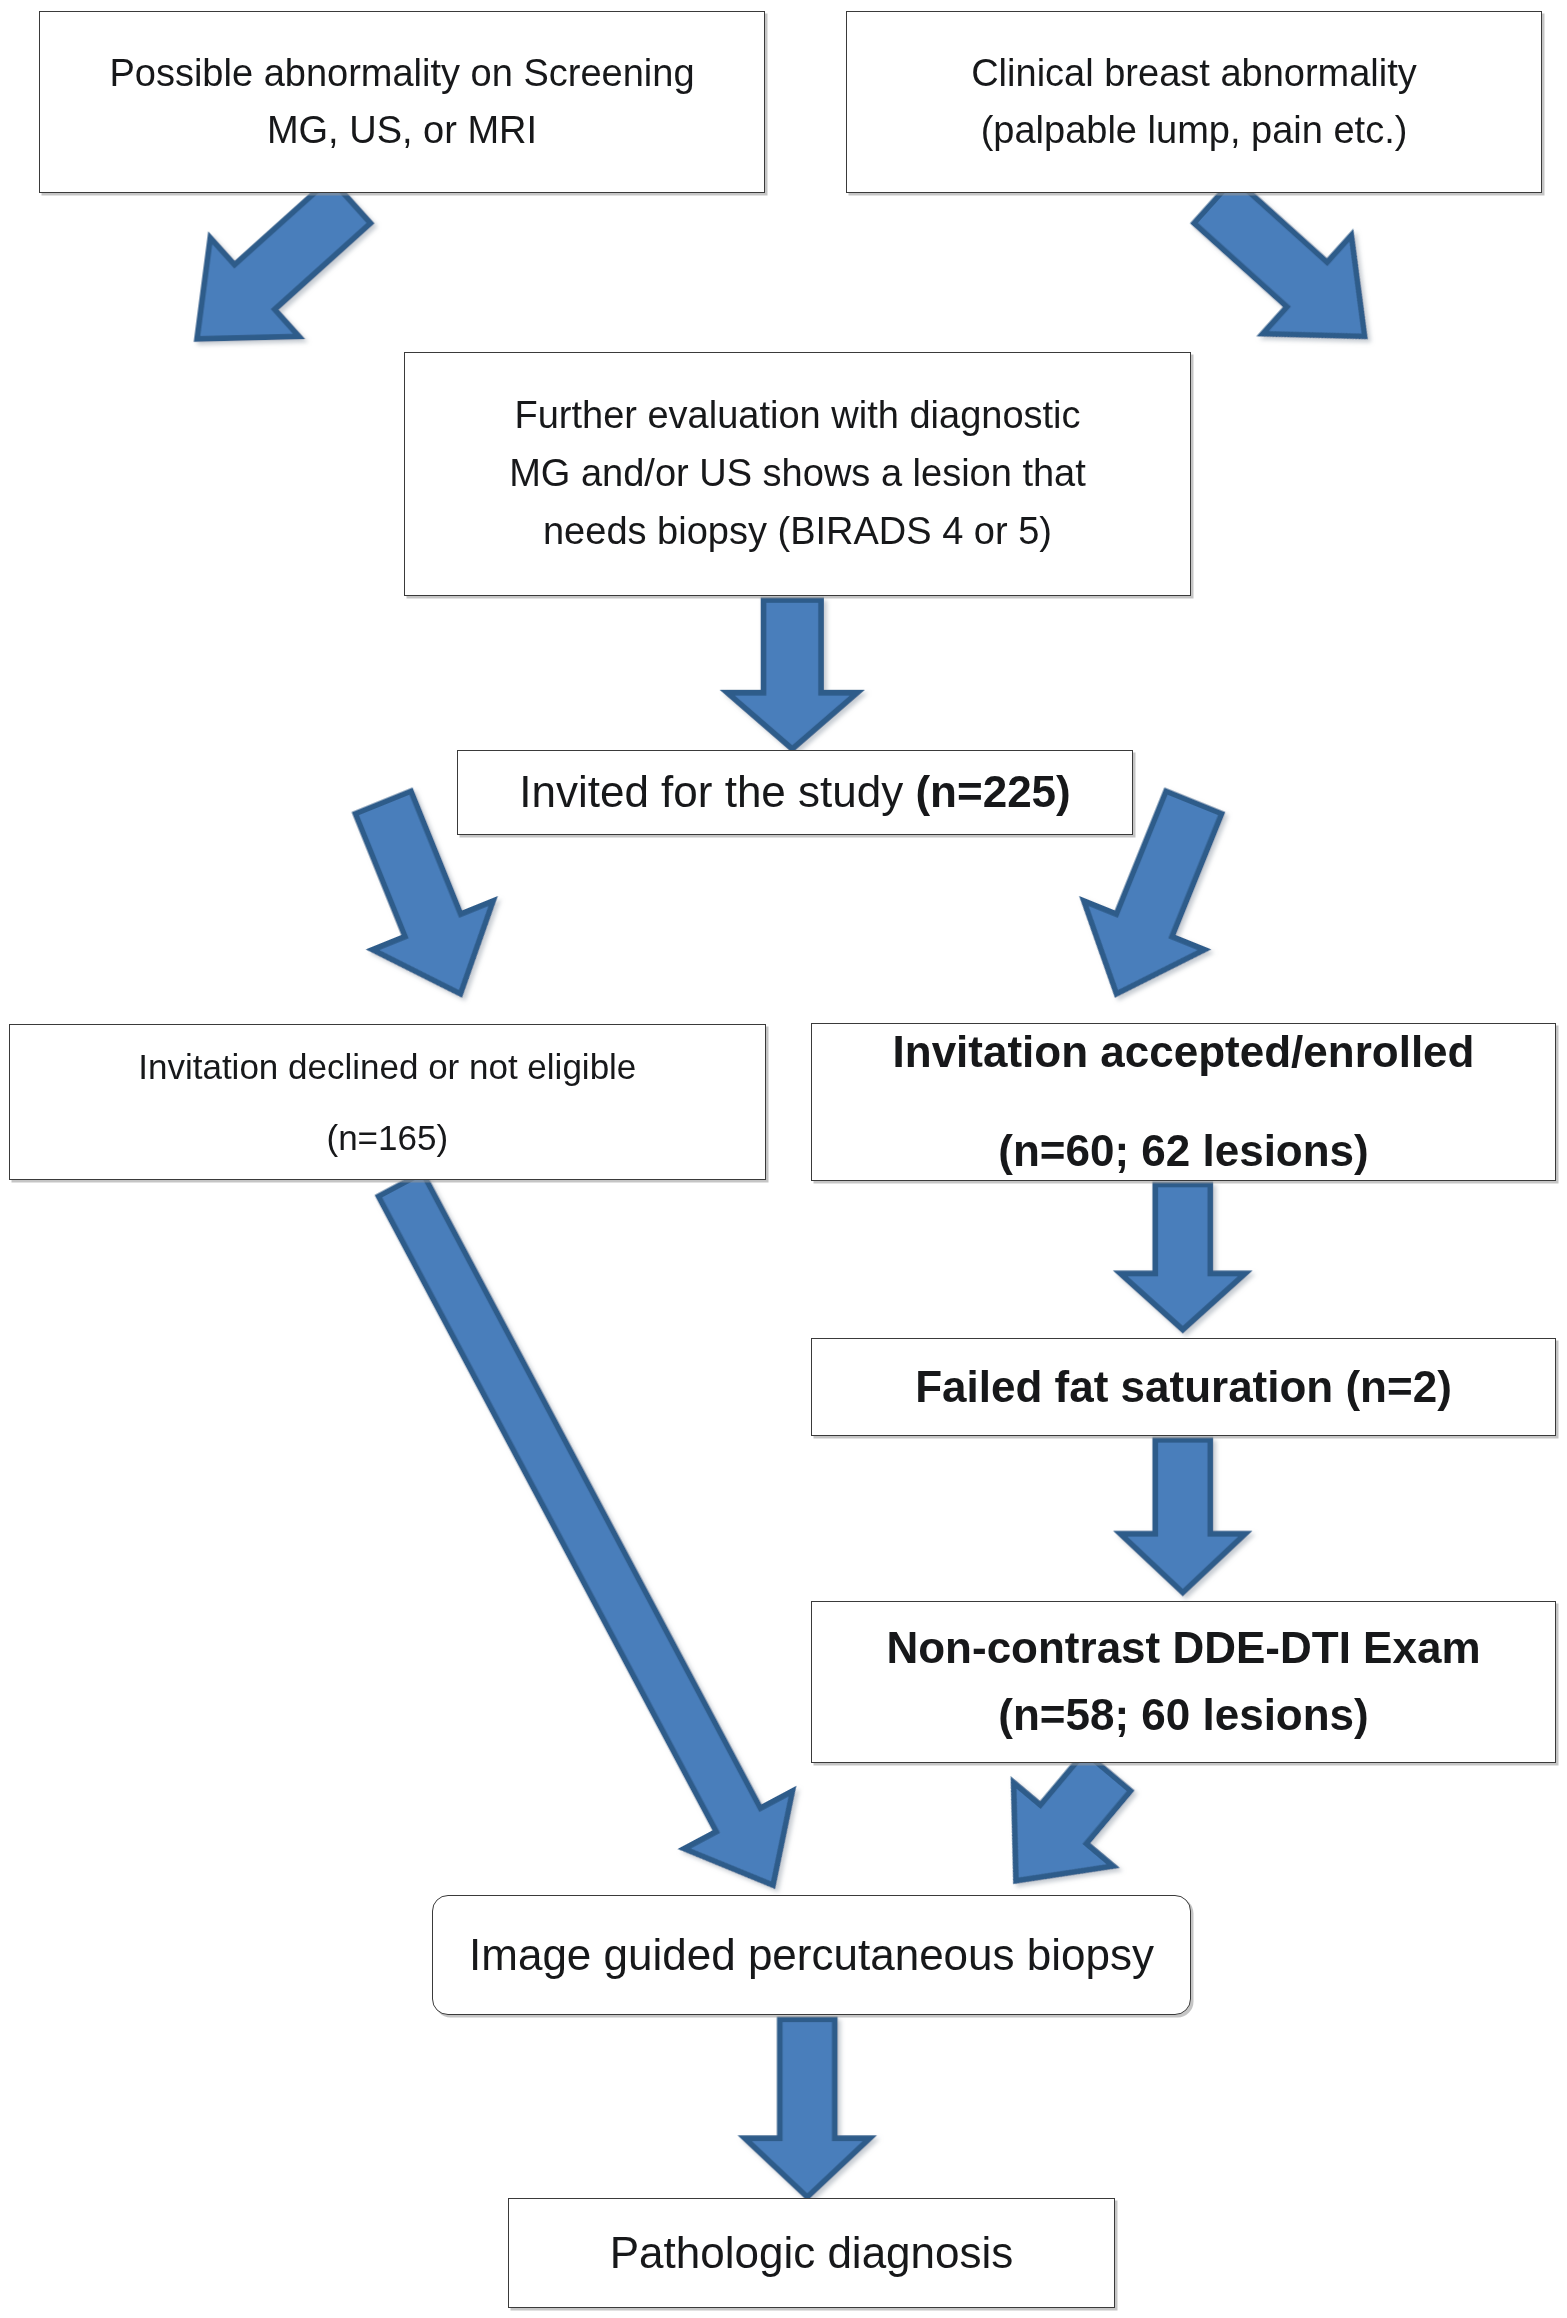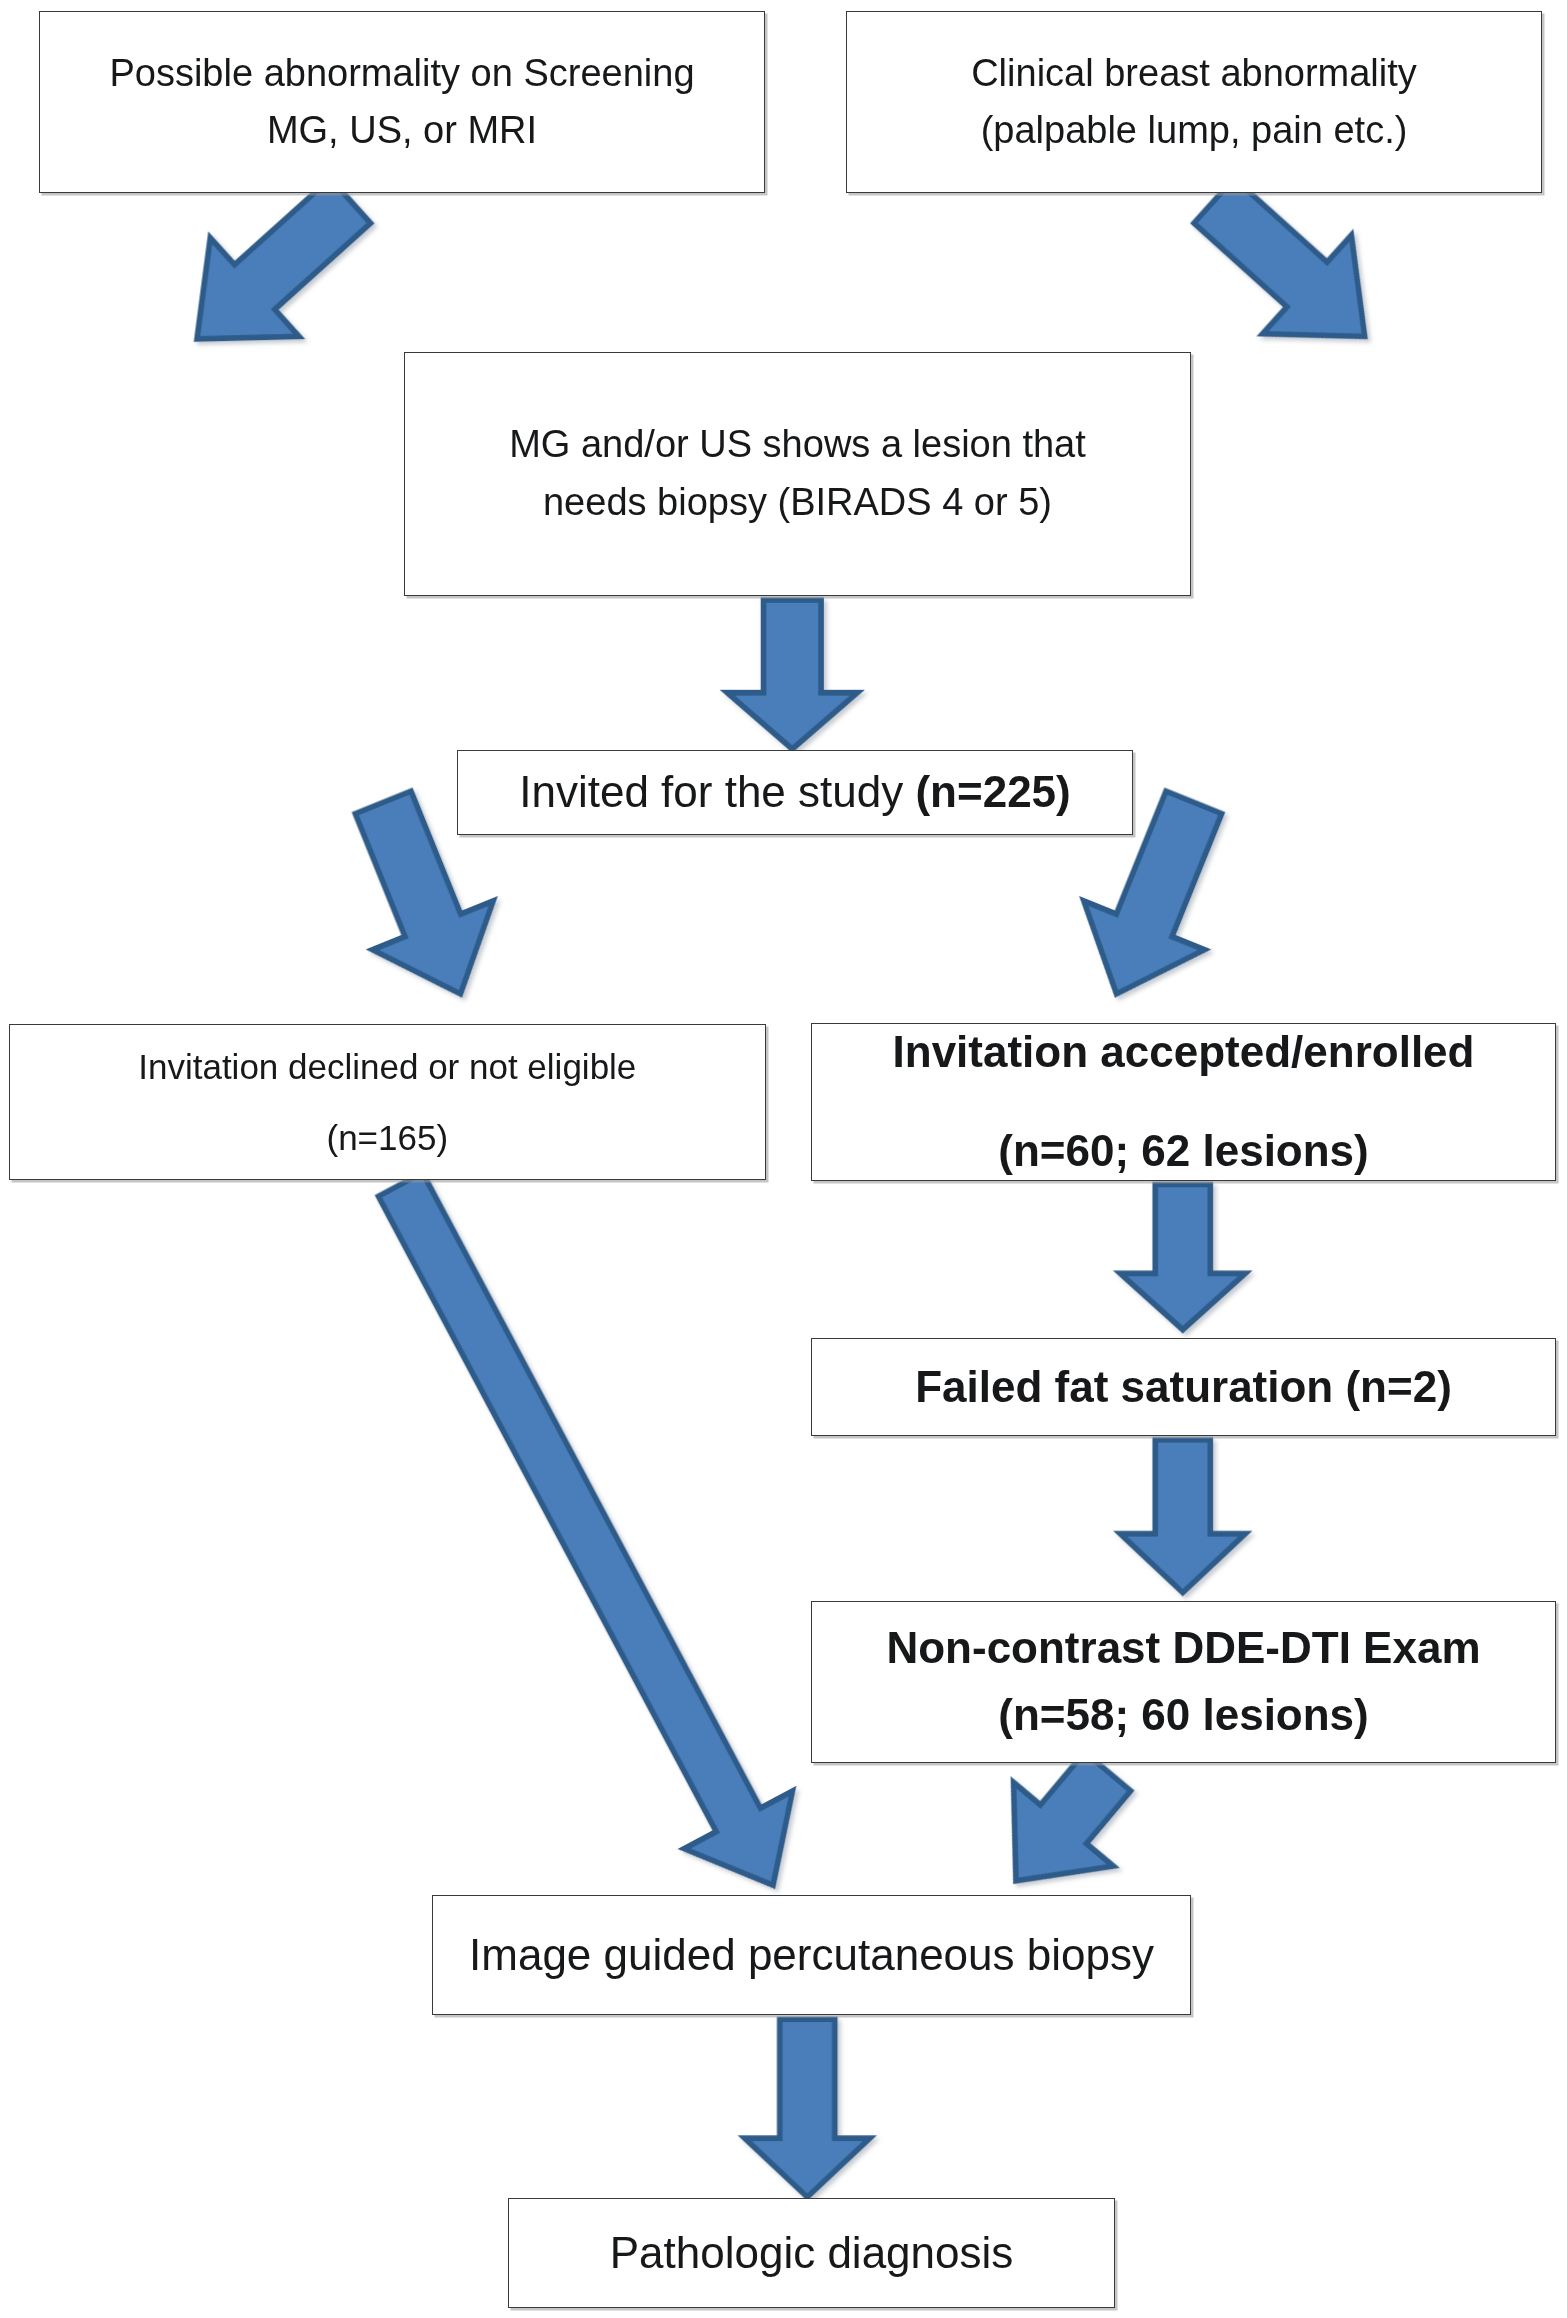--- a/index.html
+++ b/index.html
@@ -51,21 +51,21 @@
 
   
   #n-screening      { left: 39px;   top: 11.3px;   width: 726px; height: 182px; }
   #n-clinical       { left: 846px; top: 11.3px;   width: 696px; height: 182px; }
   #n-further        { left: 404px;  top: 352px;  width: 787px; height: 244px; }
   #n-invited        { left: 457px;  top: 750px; width: 676px; height: 85px; }
   #n-declined       { left: 8.8px;   top: 1024px; width: 757px; height: 156px; gap: 18px; }
   #n-accepted       { left: 811px; top: 1023px; width: 745px; height: 158px; gap: 32px; }
   #n-failedfat      { left: 811px; top: 1338px; width: 745px; height: 98px; }
   #n-ddedti         { left: 811px; top: 1601px; width: 745px; height: 162px; }
-  #n-biopsy         { left: 432px;  top: 1895px; width: 759px; height: 120px; }
+  #n-biopsy         { left: 432px;  top: 1895px; width: 759px; height: 120px; border-radius: 16px; }
   #n-pathologic     { left: 508px;  top: 2198px; width: 607px;  height: 110px; }
 </style>
 </head>
 <body>
 
 <div id="canvas">
 
   <svg id="arrow-layer" viewBox="0 0 2504 3704">
     <defs>
       <filter id="softshadow" x="-30%" y="-30%" width="180%" height="180%">
@@ -121,20 +121,21 @@
     <span class="line s-60 f-reg">Possible abnormality on Screening</span>
     <span class="line s-60 f-reg">MG, US, or MRI</span>
   </div>
 
   <div class="node" id="n-clinical">
     <span class="line s-60 f-reg">Clinical breast abnormality</span>
     <span class="line s-60 f-reg">(palpable lump, pain etc.)</span>
   </div>
 
   <div class="node" id="n-further">
+    <span class="line s-60 f-reg">Further evaluation with diagnostic</span>
     <span class="line s-60 f-reg">MG and/or US shows a lesion that</span>
     <span class="line s-60 f-reg">needs biopsy (BIRADS 4 or 5)</span>
   </div>
 
   <div class="node" id="n-invited">
     <span class="line s-58"><span class="f-reg">Invited for the study </span><span class="f-bold">(n=225)</span></span>
   </div>
 
   <div class="node" id="n-declined">
     <span class="line s-56 f-reg">Invitation declined or not eligible</span>

